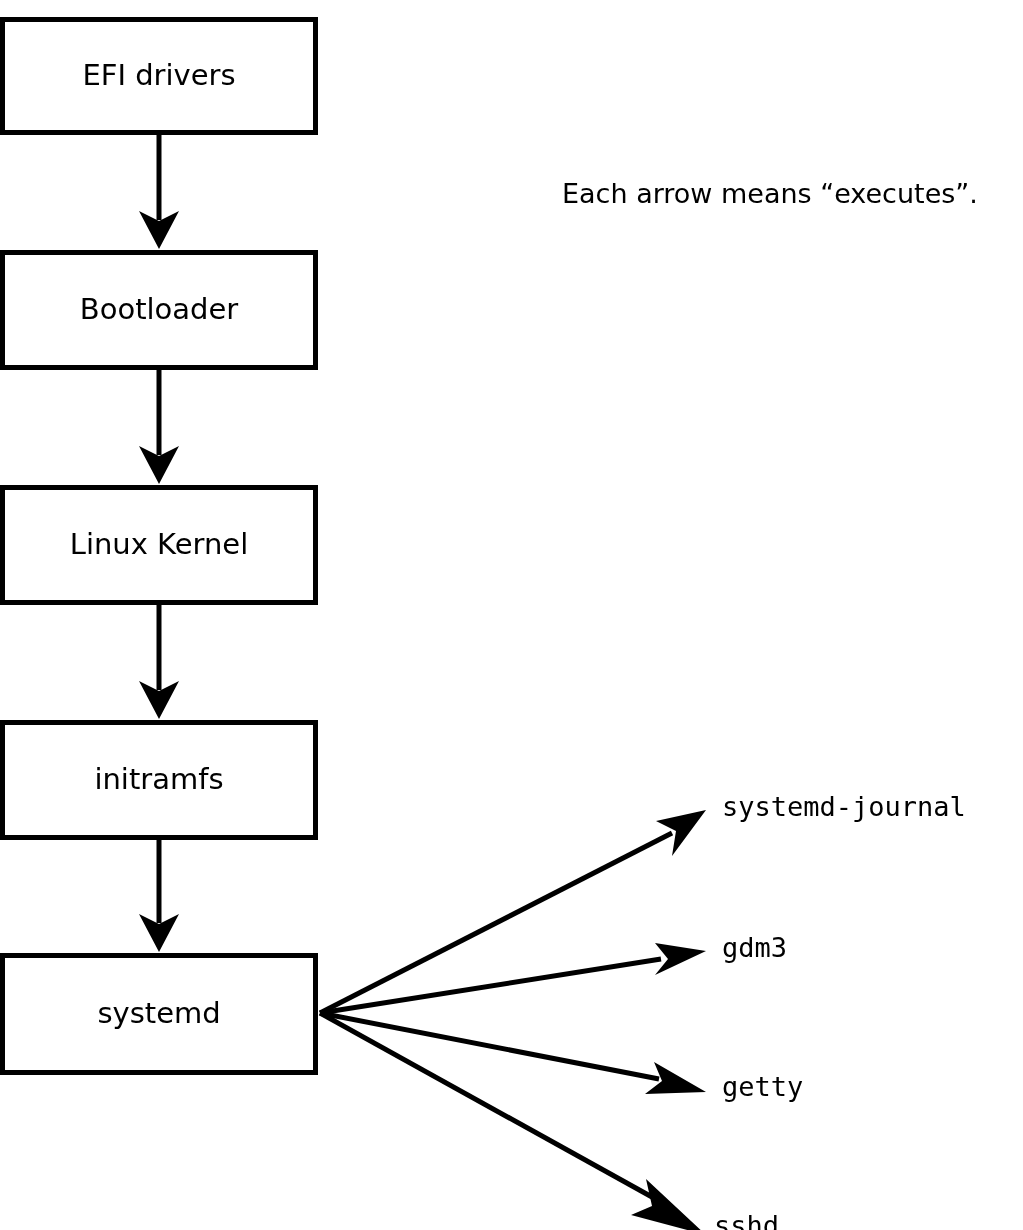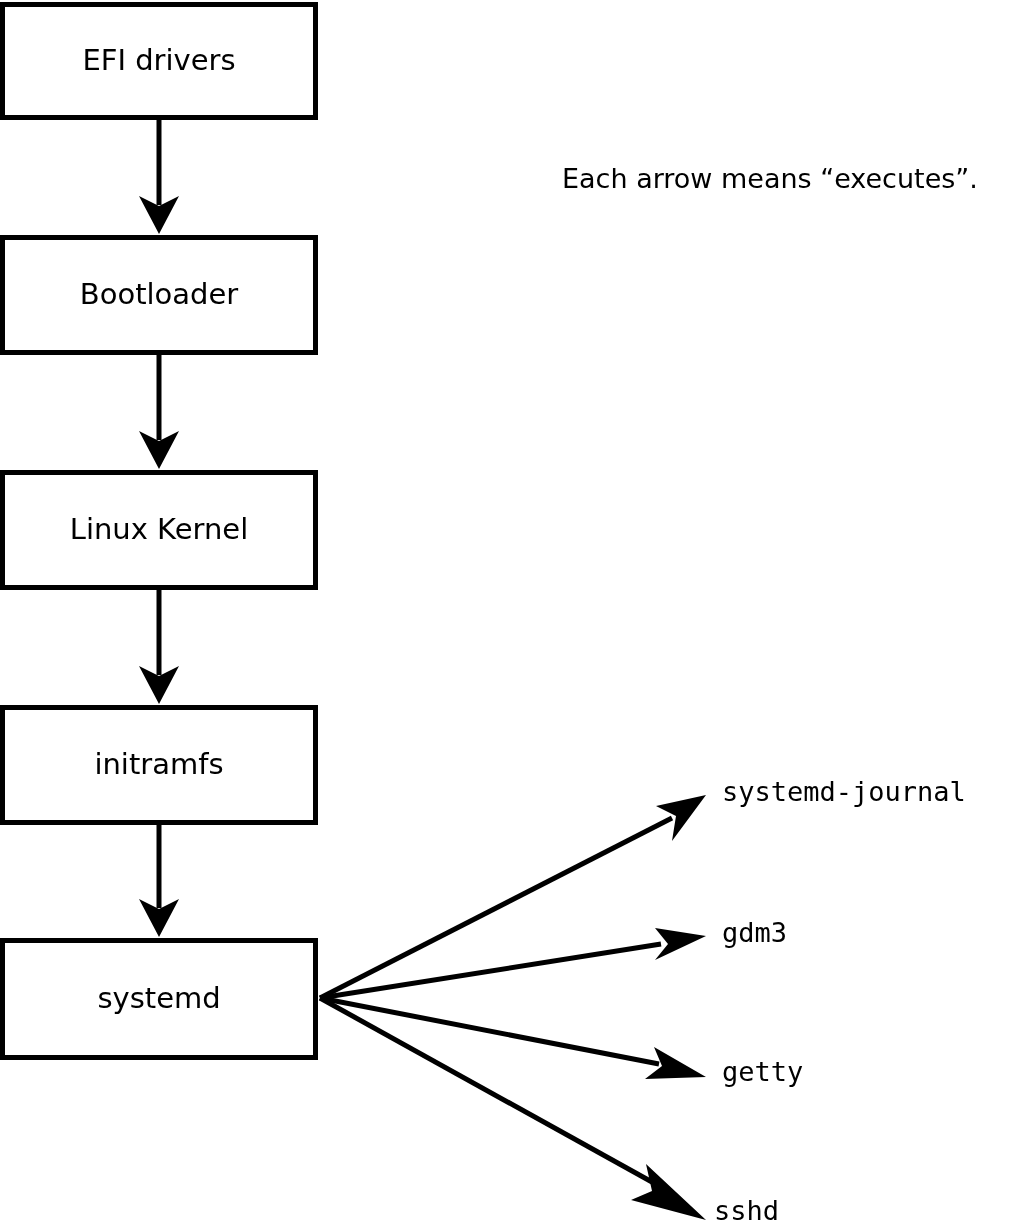--- a/index.html
+++ b/index.html
@@ -11,21 +11,21 @@
   body {
     width: 1023px;
     height: 1230px;
     position: relative;
     overflow: hidden;
     font-family: "DejaVu Sans", "Liberation Sans", sans-serif;
   }
   #diagram-root {
     position: absolute;
     left: 0;
-    top: 0;
+    top: 15px;
     width: 1023px;
     height: 1062px;
   }
   svg#diagram-canvas {
     position: absolute;
     left: 0;
     top: 0;
     width: 1023px;
     height: 1230px;
     display: block;

